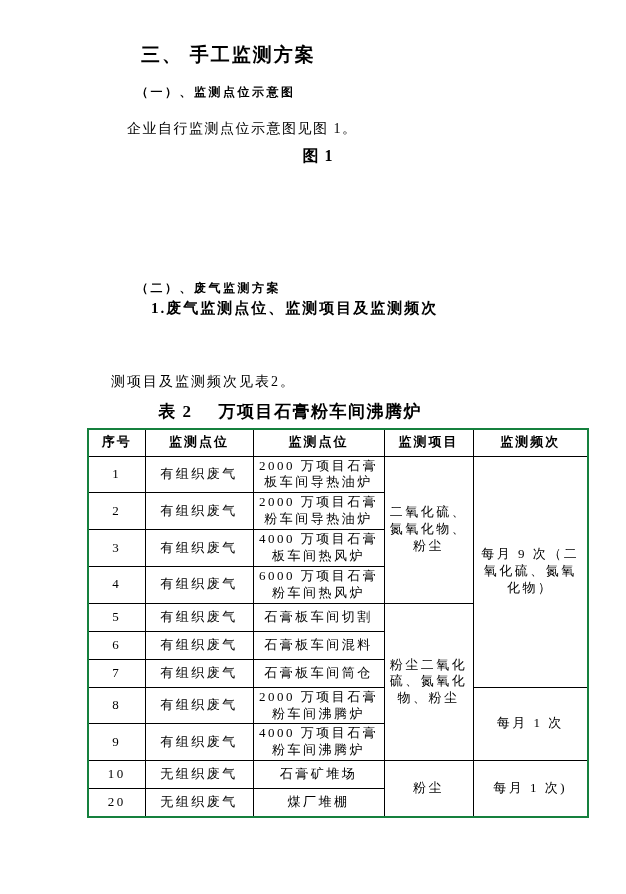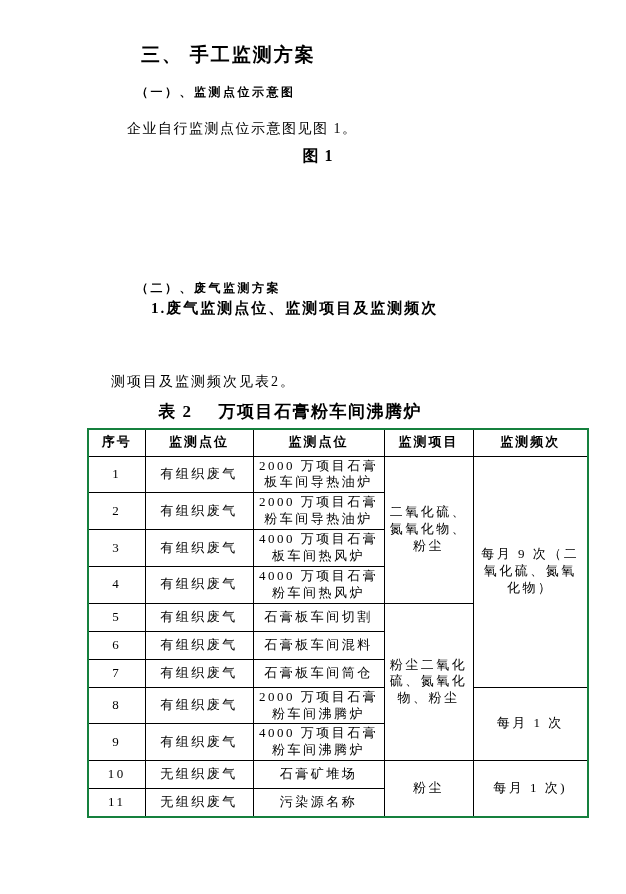--- a/index.html
+++ b/index.html
@@ -134,21 +134,21 @@
           <td>2000 万项目石膏粉车间导热油炉</td>
         </tr>
         <tr>
           <td class="num">3</td>
           <td>有组织废气</td>
           <td>4000 万项目石膏板车间热风炉</td>
         </tr>
         <tr>
           <td class="num">4</td>
           <td>有组织废气</td>
-          <td>4000 万项目石膏粉车间热风炉</td>
+          <td>6000 万项目石膏粉车间热风炉</td>
         </tr>
         <tr>
           <td class="num">5</td>
           <td>有组织废气</td>
           <td>石膏板车间切割</td>
           <td rowspan="5">粉尘二氧化硫、氮氧化物、粉尘</td>
         </tr>
         <tr>
           <td class="num">6</td>
           <td>有组织废气</td>
@@ -171,20 +171,20 @@
           <td>4000 万项目石膏粉车间沸腾炉</td>
         </tr>
         <tr>
           <td class="num">10</td>
           <td>无组织废气</td>
           <td>石膏矿堆场</td>
           <td rowspan="2">粉尘</td>
           <td rowspan="2">每月 1 次)</td>
         </tr>
         <tr>
-          <td class="num">11</td>
+          <td class="num">20</td>
           <td>无组织废气</td>
-          <td>污染源名称</td>
+          <td>煤厂堆棚</td>
         </tr>
       </tbody>
   </table>
 
 </div>
 
 </body></html>

